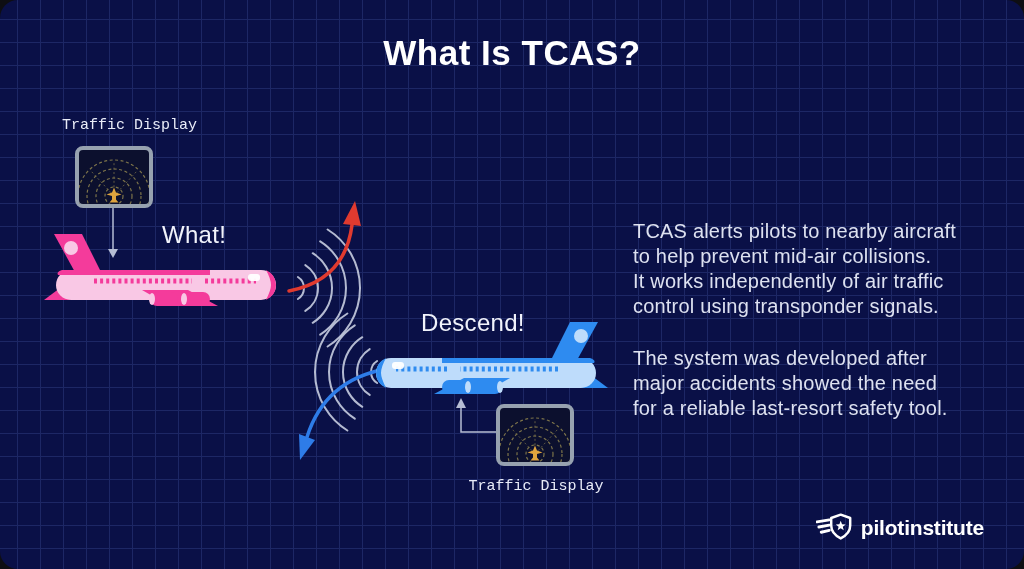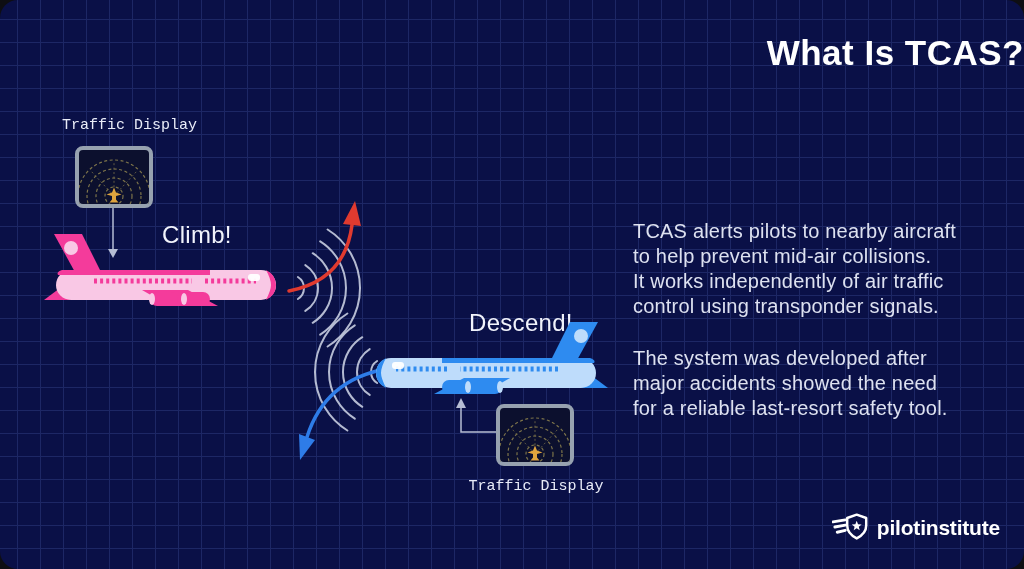--- a/index.html
+++ b/index.html
@@ -8,21 +8,21 @@
     position:absolute;inset:0;border-radius:18px;overflow:hidden;
     background-color:var(--background,#0a1047);
     background-image:
       linear-gradient(to right, var(--grid-line,#1d2765) 1px, transparent 1px),
       linear-gradient(to bottom, var(--grid-line,#1d2765) 1px, transparent 1px);
     background-size:23px 23px;
     background-position:-6px -4px;
   }
   .abs{position:absolute;}
   .page-title{
-    left:0;right:0;top:33px;text-align:right;
+    left:0;right:0;top:33px;text-align:center;
     color:var(--title-text,#fff);font-size:35px;font-weight:700;letter-spacing:.5px;
   }
   .small-label{color:#e9ecf8;font-size:15px;font-family:Liberation Mono, monospace;}
   .maneuver-label{color:#f1f3fb;font-size:24px;font-weight:400;letter-spacing:.3px;}
   .display{
     width:70px;height:54px;background:var(--display-screen,#0c102e);
     border:4px solid var(--display-border,#97a2b0);border-radius:8px;
   }
   .display svg{display:block;width:70px;height:54px;}
   .rring{fill:none;stroke:var(--radar-ring,#7d744a);stroke-width:1.2;stroke-dasharray:3 2.5;}
@@ -40,21 +40,21 @@
   .arrow-red{fill:none;stroke:var(--climb-arrow-red,#e03a2f);stroke-width:3.5;stroke-linecap:round;}
   .arrow-red-head{fill:var(--climb-arrow-red,#e03a2f);}
   .arrow-blue{fill:none;stroke:var(--descend-arrow-blue,#2e7ce8);stroke-width:3.5;stroke-linecap:round;}
   .arrow-blue-head{fill:var(--descend-arrow-blue,#2e7ce8);}
   .connector{stroke:#b6bdd4;stroke-width:1.5;fill:none;}
   .connector-head{fill:#b6bdd4;}
   .desc{left:633px;top:219px;width:400px;color:var(--body-text,#dde1f0);
     font-size:20px;line-height:25px;letter-spacing:.2px;}
   .desc p{margin:0;white-space:pre-line;}
   .desc p + p{margin-top:27px;}
-  .brand{right:24px;bottom:26px;display:flex;align-items:center;gap:7px;color:#fff;}
+  .brand{right:40px;bottom:26px;display:flex;align-items:center;gap:7px;color:#fff;}
   .brand-text{font-size:21px;font-weight:700;letter-spacing:-.2px;}
 </style>
 </head>
 <body>
 
 <div class="stage">
   <div class="card">
 
     <div class="abs page-title">What Is TCAS?</div>
 
@@ -70,21 +70,21 @@
         <line class="rtick" x1="35" y1="46" x2="58" y2="21"></line>
         <path class="rplane" d="M35 37.5 L37 42.5 L42.5 44.5 L37 46 L37 49.5 L39.5 52.5 L30.5 52.5 L33 49.5 L33 46 L27.5 44.5 L33 42.5 Z"></path>
       </svg>
     </div>
 
     <svg class="abs" style="left:105px;top:208px;" width="16" height="52">
       <line class="connector" x1="8" y1="0" x2="8" y2="41"></line>
       <polygon class="connector-head" points="3,41 13,41 8,50"></polygon>
     </svg>
 
-    <div class="abs maneuver-label" style="left:162px;top:221px;">Climb!</div>
+    <div class="abs maneuver-label" style="left:162px;top:221px;">What!</div>
 
     <svg class="abs plane pink" style="left:42px;top:230px;" viewBox="0 0 240 80">
       <polygon class="accent" points="34,44 12,4 40,4 60,44"></polygon>
       <circle class="body" cx="29" cy="18" r="7"></circle>
       <polygon class="accent" points="18,58 2,70 28,70 40,58"></polygon>
       <rect class="body" x="14" y="40" width="220" height="30" rx="15"></rect>
       <path class="accent" d="M20 40 H168 V45 H16 Q14 42 20 40 Z"></path>
       <line class="win" x1="52" y1="51" x2="150" y2="51"></line>
       <line class="win" x1="163" y1="51" x2="214" y2="51"></line>
       <path class="accent" d="M224 40 Q234 45 234 55 Q234 65 224 70 Q229 60 229 55 Q229 49 224 40 Z"></path>
@@ -110,21 +110,21 @@
       <g>
         <path class="arrow-red" d="M36 98 Q92 87 99 32"></path>
         <polygon class="arrow-red-head" points="108,33 90,31 102,8"></polygon>
       </g>
       <g>
         <path class="arrow-blue" d="M133 176 Q72 187 54 244"></path>
         <polygon class="arrow-blue-head" points="62,247 46,241 47,267"></polygon>
       </g>
     </svg>
 
-    <div class="abs maneuver-label" style="left:421px;top:309px;margin-left:48px;">Descend!</div>
+    <div class="abs maneuver-label" style="left:421px;top:309px;">Descend!</div>
 
     <svg class="abs plane blue" style="left:370px;top:318px;" viewBox="0 0 240 80">
       <g transform="translate(240 0) scale(-1 1)">
         <polygon class="accent" points="34,44 12,4 40,4 60,44"></polygon>
         <circle class="body" cx="29" cy="18" r="7"></circle>
         <polygon class="accent" points="18,58 2,70 28,70 40,58"></polygon>
         <rect class="body" x="14" y="40" width="220" height="30" rx="15"></rect>
         <path class="accent" d="M20 40 H168 V45 H16 Q14 42 20 40 Z"></path>
         <line class="win" x1="52" y1="51" x2="150" y2="51"></line>
         <line class="win" x1="163" y1="51" x2="214" y2="51"></line>

